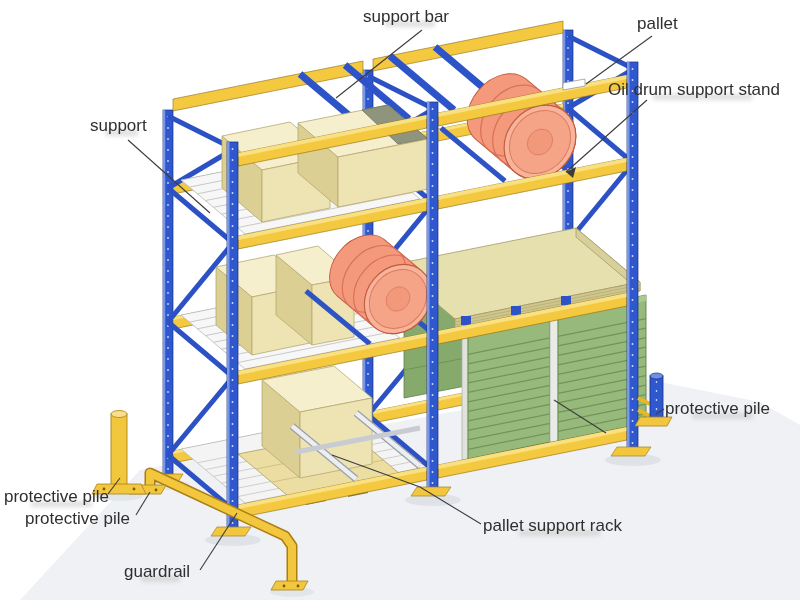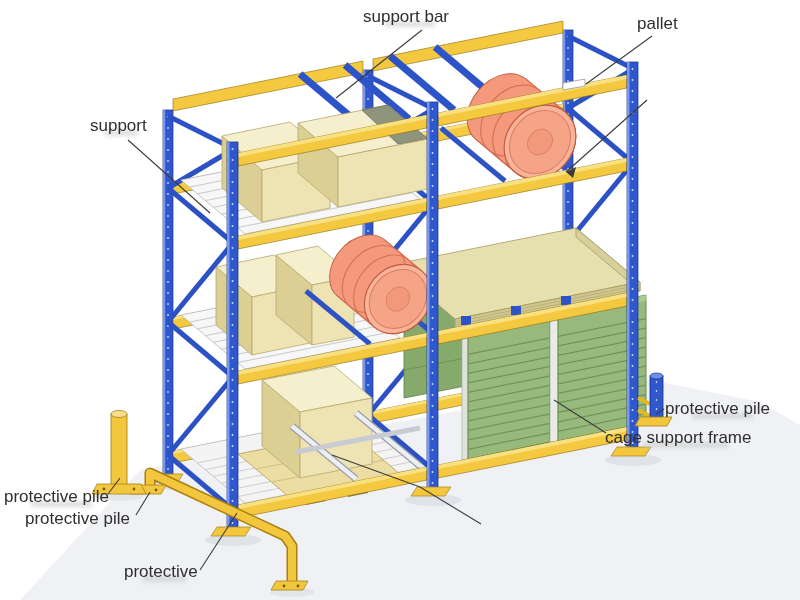--- a/index.html
+++ b/index.html
@@ -317,19 +317,20 @@
     <path d="M606,433 L554,400"></path>
     <path d="M108,494 L120,478"></path>
     <path d="M136,515 L150,492"></path>
     <path d="M481,524 L420,487 L332,455"></path>
     <path d="M200,570 L237,513"></path>
   </g>
 </svg>
 
   <div class="lbl sm" style="left:363px;top:6px">support bar</div>
   <div class="lbl" style="left:637px;top:13px">pallet</div>
+  <div class="lbl sm" style="left:608px;top:79px">Oil drum support stand</div>
   <div class="lbl sm" style="left:90px;top:115px">support</div>
   <div class="lbl sm" style="left:665px;top:398px">protective pile</div>
-  <div class="lbl sm" style="left:605px;top:427px">cage support frame</div>
   <div class="lbl sm" style="left:4px;top:486px">protective pile</div>
   <div class="lbl" style="left:25px;top:508px">protective pile</div>
-  <div class="lbl sm" style="left:124px;top:561px">protective</div>
+  <div class="lbl sm" style="left:483px;top:515px">pallet support rack</div>
+  <div class="lbl sm" style="left:124px;top:561px">guardrail</div>
 </div>
 
 </body></html>

